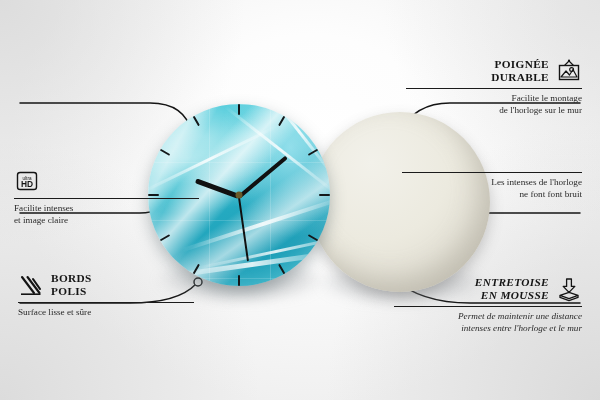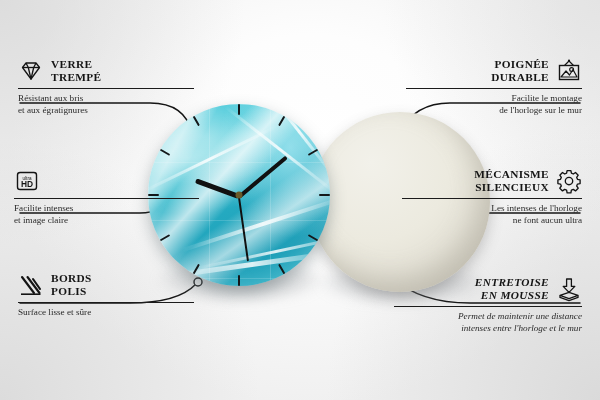--- a/index.html
+++ b/index.html
@@ -135,42 +135,20 @@
     <div class="tick" style="top:0px;transform:rotate(270deg);"></div>
     <div class="tick" style="top:0px;transform:rotate(300deg);"></div>
     <div class="tick" style="top:0px;transform:rotate(330deg);"></div>
 
     <div class="hand" style="left:91px;top:90px;width:46px;height:5px;transform:rotate(200deg);"></div>
     <div class="hand" style="left:91px;top:90.5px;width:62px;height:4px;transform:rotate(-40deg);"></div>
     <div class="hand" style="left:91px;top:91px;width:66px;height:1.6px;transform:rotate(82deg);"></div>
     <div class="cap"></div>
   </div>
 
-  <div class="callout left" style="left:18px;top:58px;">
-    <div class="chead">
-      <span class="ico">
-        <svg viewBox="0 0 26 26">
-            <g fill="none" stroke="#141414" stroke-width="1.3" stroke-linejoin="round">
-          <path d="M4.5,9.5 L8,5 L18,5 L21.5,9.5 L13,21 Z"></path>
-              <path d="M4.5,9.5 H21.5"></path>
-          <path d="M8,5 L10.3,9.5 L13,21 L15.7,9.5 L18,5"></path>
-            </g>
-          </svg>
-      </span>
-      <span class="ctitle">
-        <span>VERRE</span><br>
-        <span>TREMPÉ</span>
-      </span>
-    </div>
-    <div class="rule"></div>
-    <div class="cdesc">
-      <span>Résistant aux bris</span><br>
-      <span>et aux égratignures</span>
-    </div>
-  </div>
 
   <div class="callout left" style="left:14px;top:168px;width:185px;">
     <div class="chead">
       <span class="ico">
         <svg viewBox="0 0 26 26">
           <rect x="3.5" y="4.5" width="19" height="17" rx="2.6" fill="none" stroke="#141414" stroke-width="1.4"></rect>
           <text x="13" y="12" text-anchor="middle" font-family="Liberation Sans, sans-serif" font-size="4.6" fill="#141414">ultra</text>
           <text x="13" y="19.2" text-anchor="middle" font-family="Liberation Sans, sans-serif" font-size="8.4" font-weight="bold" fill="#141414">HD</text>
         </svg>
       </span>
@@ -222,36 +200,24 @@
         <span>POLIS</span>
       </span>
     </div>
     <div class="rule"></div>
     <div class="cdesc">
       <span>Surface lisse et sûre</span>
     </div>
   </div>
 
   <div class="callout right" style="left:402px;top:168px;width:180px;">
-    <div class="chead">
-      <span class="ico">
-        <svg viewBox="0 0 26 26">
-          <path fill="none" stroke="#141414" stroke-width="1.35" stroke-linejoin="round" d="M11.1,2.6 h3.8 l0.5,2.6 1.9,0.8 2.2,-1.5 2.7,2.7 -1.5,2.2 0.8,1.9 2.6,0.5 v3.8 l-2.6,0.5 -0.8,1.9 1.5,2.2 -2.7,2.7 -2.2,-1.5 -1.9,0.8 -0.5,2.6 h-3.8 l-0.5,-2.6 -1.9,-0.8 -2.2,1.5 -2.7,-2.7 1.5,-2.2 -0.8,-1.9 -2.6,-0.5 v-3.8 l2.6,-0.5 0.8,-1.9 -1.5,-2.2 2.7,-2.7 2.2,1.5 1.9,-0.8 Z"></path>
-          <circle cx="13" cy="13" r="3.7" fill="none" stroke="#141414" stroke-width="1.35"></circle>
-        </svg>
-      </span>
-      <span class="ctitle">
-        <span>MÉCANISME</span><br>
-        <span>SILENCIEUX</span>
-      </span>
-    </div>
     <div class="rule"></div>
     <div class="cdesc">
       <span>Les intenses de l'horloge</span><br>
-      <span>ne font aucun ultra</span>
+      <span>ne font font bruit</span>
     </div>
   </div>
 
   <div class="callout right" style="left:394px;top:276px;width:188px;font-style:italic;">
     <div class="chead">
       <span class="ico">
         <svg viewBox="0 0 26 26">
           <path d="M10.6,3 h4.8 v7.4 h3.4 L13,16.4 L7.2,10.4 h3.4 Z" fill="none" stroke="#141414" stroke-width="1.3" stroke-linejoin="round"></path>
           <path d="M4,19.4 L13,16.4 L22,19.4 L13,22.6 Z" fill="none" stroke="#141414" stroke-width="1.3" stroke-linejoin="round"></path>
           <path d="M4,19.4 v2 L13,24.6 L22,21.4 v-2" fill="none" stroke="#141414" stroke-width="1.3" stroke-linejoin="round"></path>

